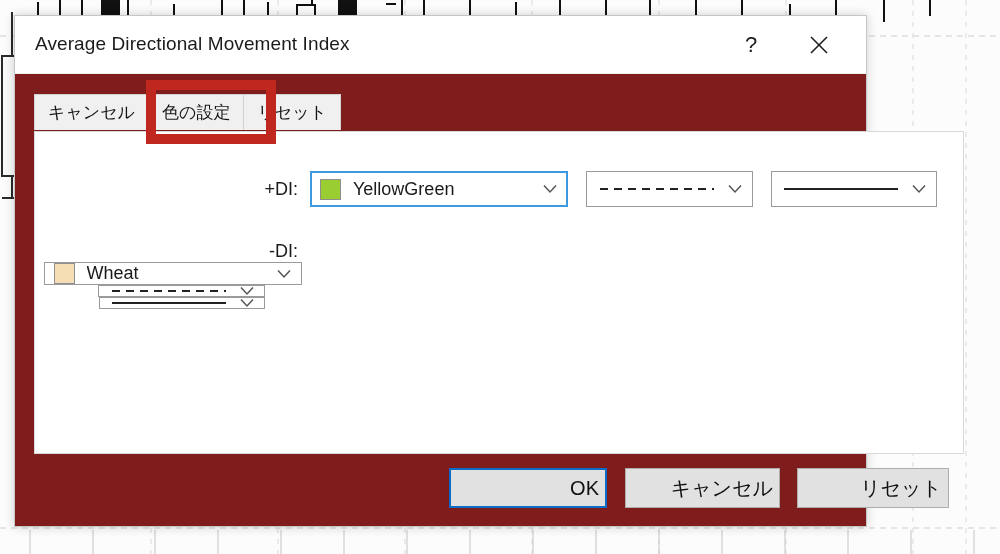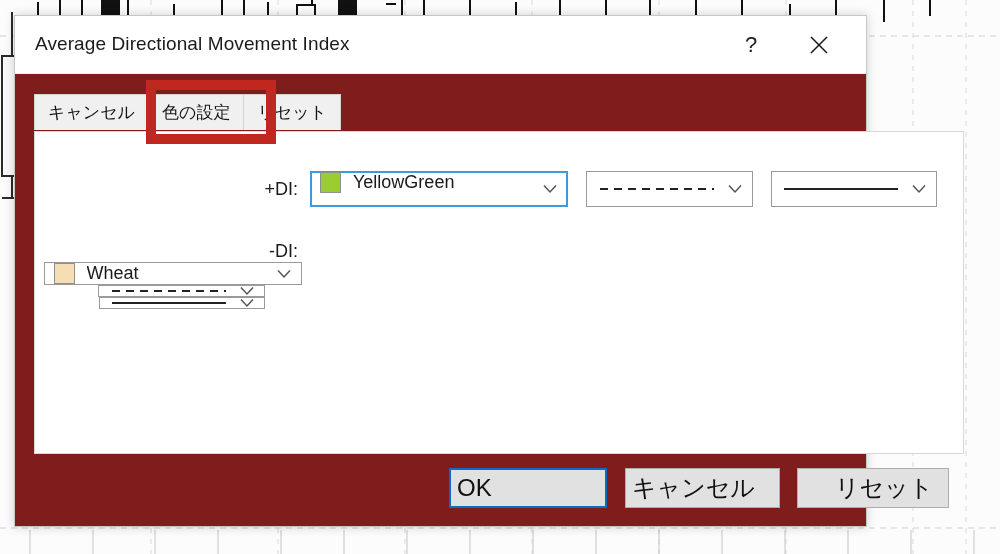--- a/index.html
+++ b/index.html
@@ -134,20 +134,21 @@
     box-sizing: border-box;
   }
 
   .combo {
     position: relative;
     height: 36px;
     background: #ffffff;
     border: 1px solid #9a9a9a;
     box-sizing: border-box;
     display: flex;
+    align-items: center;
     cursor: default;
   }
   .combo.focused {
     border: 1px solid #3d9ae0;
     box-shadow: inset 0 0 0 1px #3d9ae0;
   }
   .combo-color { width: 258px; }
   .combo-dash  { width: 167px; margin-left: 18px; }
   .combo-width { width: 166px; margin-left: 18px; }
 
@@ -193,25 +194,25 @@
     width: 100%;
     height: 60px;
   }
   .btn {
     position: absolute;
     top: 0;
     height: 40px;
     background: #e1e1e1;
     border: 1px solid #adadad;
     font-family: inherit;
-    font-size: 24px;
+    font-size: 20px;
     color: #101010;
     display: flex;
     align-items: center;
-    justify-content: flex-start;
+    justify-content: flex-end;
     box-sizing: border-box;
     cursor: default;
   }
   .btn.default {
     background: #e1e1e1;
     border: 2px solid #0a6cc4;
   }
   .btn-ok     { left: 434px; width: 158px; }
   .btn-cancel { left: 610px; width: 155px; }
   .btn-reset  { left: 782px; width: 152px; padding-left: 37px; }

